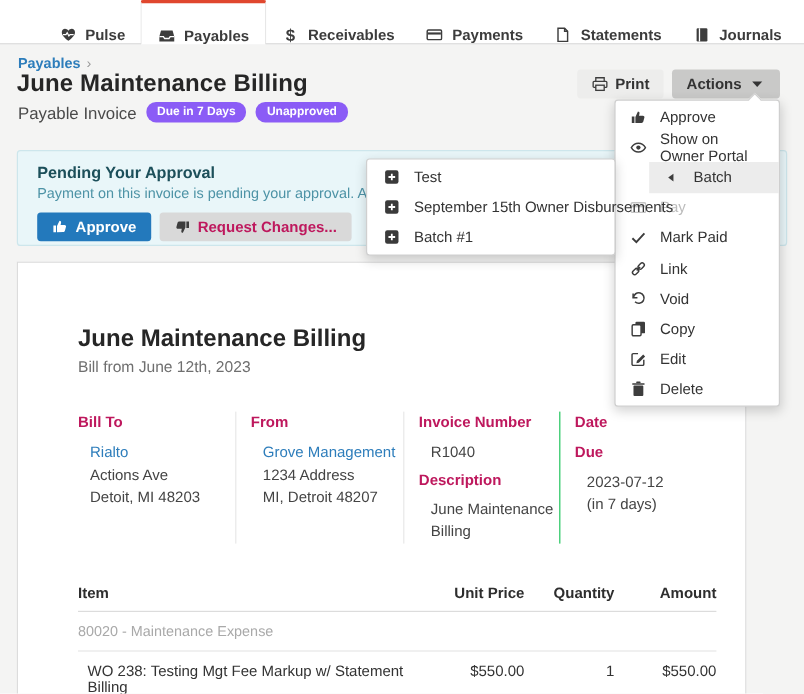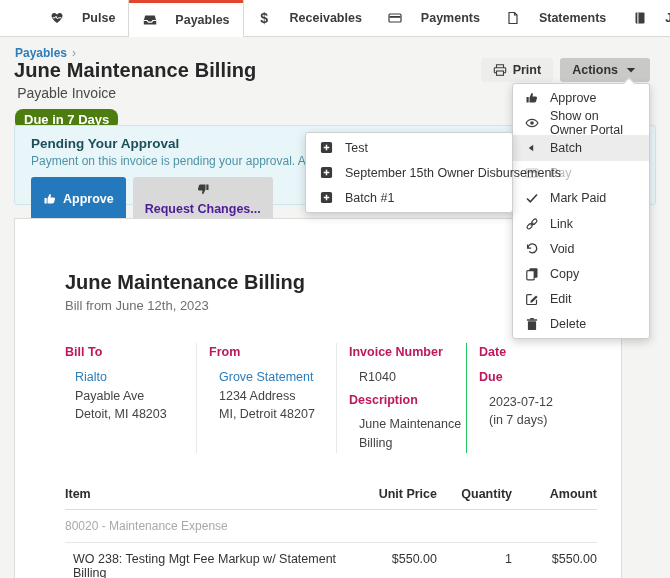--- a/index.html
+++ b/index.html
@@ -3,50 +3,50 @@
 <meta charset="utf-8">
 <style>
   * { margin:0; padding:0; box-sizing:border-box; }
   html,body { width:670px; height:578px; }
   body { font-family:"Liberation Sans","DejaVu Sans",sans-serif; background:#f4f4f3; }
   .app { position:relative; width:670px; height:578px; overflow:hidden; }
 
   
   .tabbar { position:absolute; top:0; left:0; right:0; height:37px; background:#fff;
             border-bottom:1px solid #d9d9d9; display:flex; align-items:stretch; padding-left:36px; }
-  .tab { display:flex; align-items:center; gap:18px; padding:0 13px; font-size:12.5px; font-weight:600;
+  .tab { display:flex; align-items:flex-end; gap:7px; padding:0 13px; font-size:12.5px; font-weight:600;
          color:#3c3c3c; cursor:pointer; position:relative; }
   .tab.active { background:#fff; border-left:1px solid #d9d9d9; border-right:1px solid #d9d9d9;
                 border-top:3px solid #e0472e; margin-bottom:-1px; border-radius:2px 2px 0 0; }
   .ticon { width:15px; height:15px; display:inline-flex; align-items:center; justify-content:center; color:#3d3d3d; }
   .ticon svg { width:14px; height:14px; }
   .ticon.dollar { font-size:14px; font-weight:700; }
 
   
   .breadcrumb { position:absolute; top:46px; left:15px; font-size:12px; color:#2d7dbb; font-weight:600; }
   .breadcrumb .chev { color:#9a9a9a; margin-left:5px; font-weight:400; }
   .page-title { position:absolute; top:59px; left:14px; font-size:20px; font-weight:700; color:#262626; letter-spacing:.1px; }
-  .subline { position:absolute; top:85px; left:15px; display:flex; align-items:center; gap:8px;flex-direction:column; }
+  .subline { position:absolute; top:85px; left:15px; display:flex; align-items:center; gap:8px; }
   .subline .sub-label { font-size:14px; color:#4a4a4a; }
-  .badge { background:#4d7c0f; color:#fff; font-size:13px; font-weight:700; padding:3px 9px; border-radius:8px; }
+  .badge { background:#8b5cf6; color:#fff; font-size:10px; font-weight:700; padding:3px 9px; border-radius:8px; }
   .header-buttons { position:absolute; top:58px; right:20px; display:flex; gap:7px; }
   .btn { display:flex; align-items:center; gap:6px; font-size:12.5px; font-weight:700; color:#333;
          border:none; border-radius:3px; padding:5px 12px; cursor:pointer; font-family:inherit; }
   .btn svg { width:13px; height:13px; }
   .btn-print { background:#ededec; }
   .btn-actions { background:#c9c9c8; }
 
   
   .alert { position:absolute; left:14px; top:125px; width:642px; height:80px; background:#e9f6f9;
            border:1px solid #cde6ec; border-radius:3px; padding:10px 16px; }
   .alert-title { font-size:13.5px; font-weight:700; color:#1c4f5a; }
   .alert-body { font-size:12px; color:#4d93a6; margin-top:3px; white-space:nowrap; overflow:hidden; }
   .alert-actions { display:flex; gap:7px; margin-top:9px; }
   .btn-approve { background:#2379bc; color:#fff; }
-  .btn-request { background:#d9d9d9; color:#4c1d95;flex-direction:column; }
+  .btn-request { background:#d9d9d9; color:#be185d; }
 
   
   .card { position:absolute; left:14px; top:218px; width:608px; height:380px; background:#fff;
           border:1px solid #dcdcdc; padding:52px 24px 0 50px; overflow:hidden; }
   .inv-title { font-size:20px; font-weight:700; color:#262626; }
   .inv-sub { font-size:13px; color:#6f6f6f; margin-top:4px; }
   .info-grid { display:flex; margin-top:30px; }
   .info-col { font-size:12.5px; color:#444; line-height:1.5; }
   .info-col.c1 { width:131px; }
   .info-col.c2 { width:140px; border-left:1px solid #e8e8e8; padding-left:12px; }
@@ -68,21 +68,21 @@
   .t-row .col-item { padding-left:8px; }
 
   
   .dropdown { position:absolute; left:512px; top:83px; width:138px; background:#fff;
               border:1px solid #cfcfcf; border-radius:3px; box-shadow:0 3px 10px rgba(0,0,0,.18);
               z-index:30; padding:1px 0; }
   .dropdown .notch { position:absolute; top:-5px; left:112px; width:8px; height:8px; background:#fff;
                      border-left:1px solid #cfcfcf; border-top:1px solid #cfcfcf; transform:rotate(45deg); }
   .menu-item { display:flex; align-items:center; gap:11px; height:25.2px; padding:0 12px;
                font-size:12.5px; color:#333; cursor:pointer; }
-  .menu-item.highlighted { background:#ececec; }
+  .menu-item.highlighted { background:#ececec;margin-left:28px; }
   .menu-item.disabled { color:#bcbcbc; cursor:default; }
   .micon { width:14px; height:14px; display:inline-flex; align-items:center; justify-content:center;
            color:#3d3d3d; flex:none; }
   .menu-item.disabled .micon { color:#c4c4c4; }
   .micon svg { width:14px; height:14px; }
 
   
   .submenu { position:absolute; left:305px; top:132px; width:208px; background:#fff;
              border:1px solid #cfcfcf; border-radius:3px; box-shadow:0 3px 10px rgba(0,0,0,.18);
              z-index:31; padding:2px 0; }
@@ -205,28 +205,28 @@
 
   <div class="card">
     <div class="inv-title">June Maintenance Billing</div>
     <div class="inv-sub">Bill from June 12th, 2023</div>
 
     <div class="info-grid">
       <div class="info-col c1">
         <div class="info-label">Bill To</div>
         <div class="info-vals">
           <div><a class="link">Rialto</a></div>
-          <div>Payable Ave</div>
+          <div>Actions Ave</div>
           <div>Detoit, MI 48203</div>
         </div>
       </div>
       <div class="info-col c2">
         <div class="info-label">From</div>
         <div class="info-vals">
-          <div><a class="link">Grove Statement</a></div>
+          <div><a class="link">Grove Management</a></div>
           <div>1234 Address</div>
           <div>MI, Detroit 48207</div>
         </div>
       </div>
       <div class="info-col c3">
         <div class="info-label">Invoice Number</div>
         <div class="info-vals">R1040</div>
         <div class="info-label mt">Description</div>
         <div class="info-vals">June Maintenance Billing</div>
       </div>

